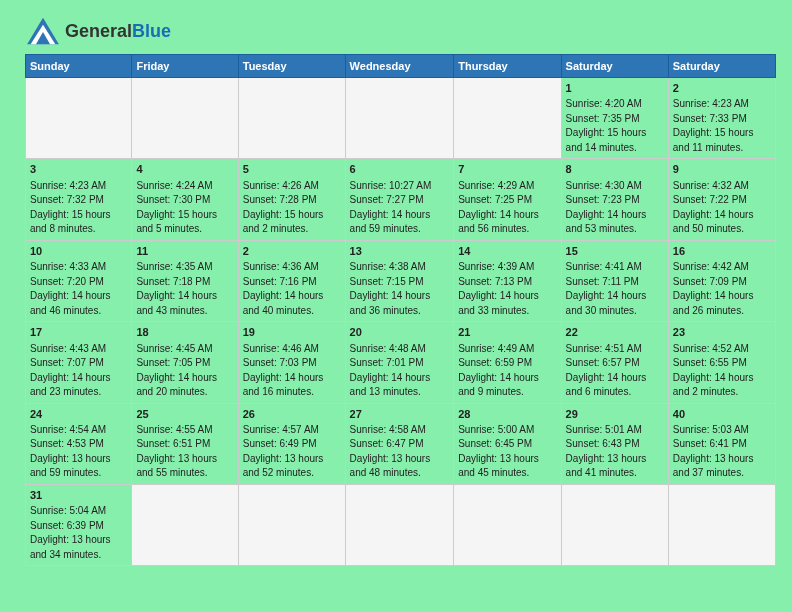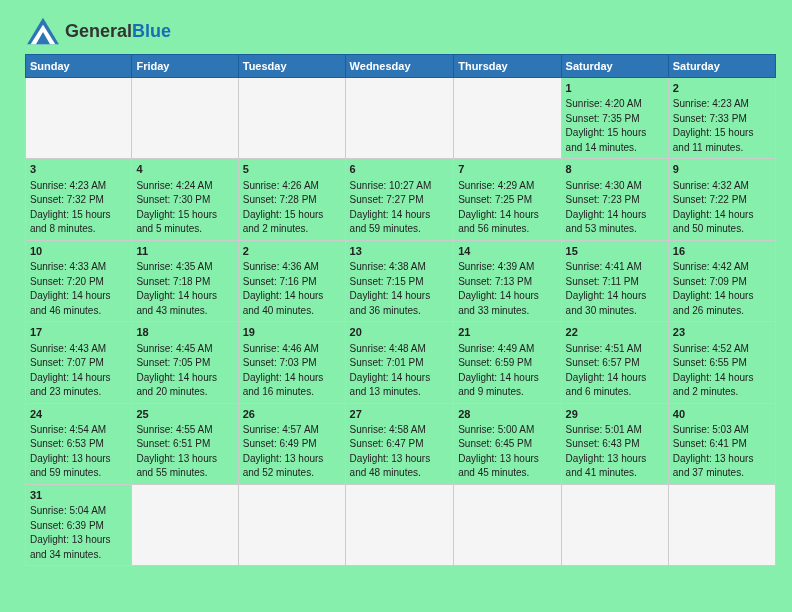--- a/index.html
+++ b/index.html
@@ -297,21 +297,21 @@
             <div class="day-info">Sunrise: 4:52 AM
 Sunset: 6:55 PM
 Daylight: 14 hours
 and 2 minutes.</div>
           </td>
         </tr>
         <tr>
           <td>
             <span class="day-num">24</span>
             <div class="day-info">Sunrise: 4:54 AM
-Sunset: 6:53 PM
+Sunset: 4:53 PM
 Daylight: 13 hours
 and 59 minutes.</div>
           </td>
           <td>
             <span class="day-num">25</span>
             <div class="day-info">Sunrise: 4:55 AM
 Sunset: 6:51 PM
 Daylight: 13 hours
 and 55 minutes.</div>
           </td>

